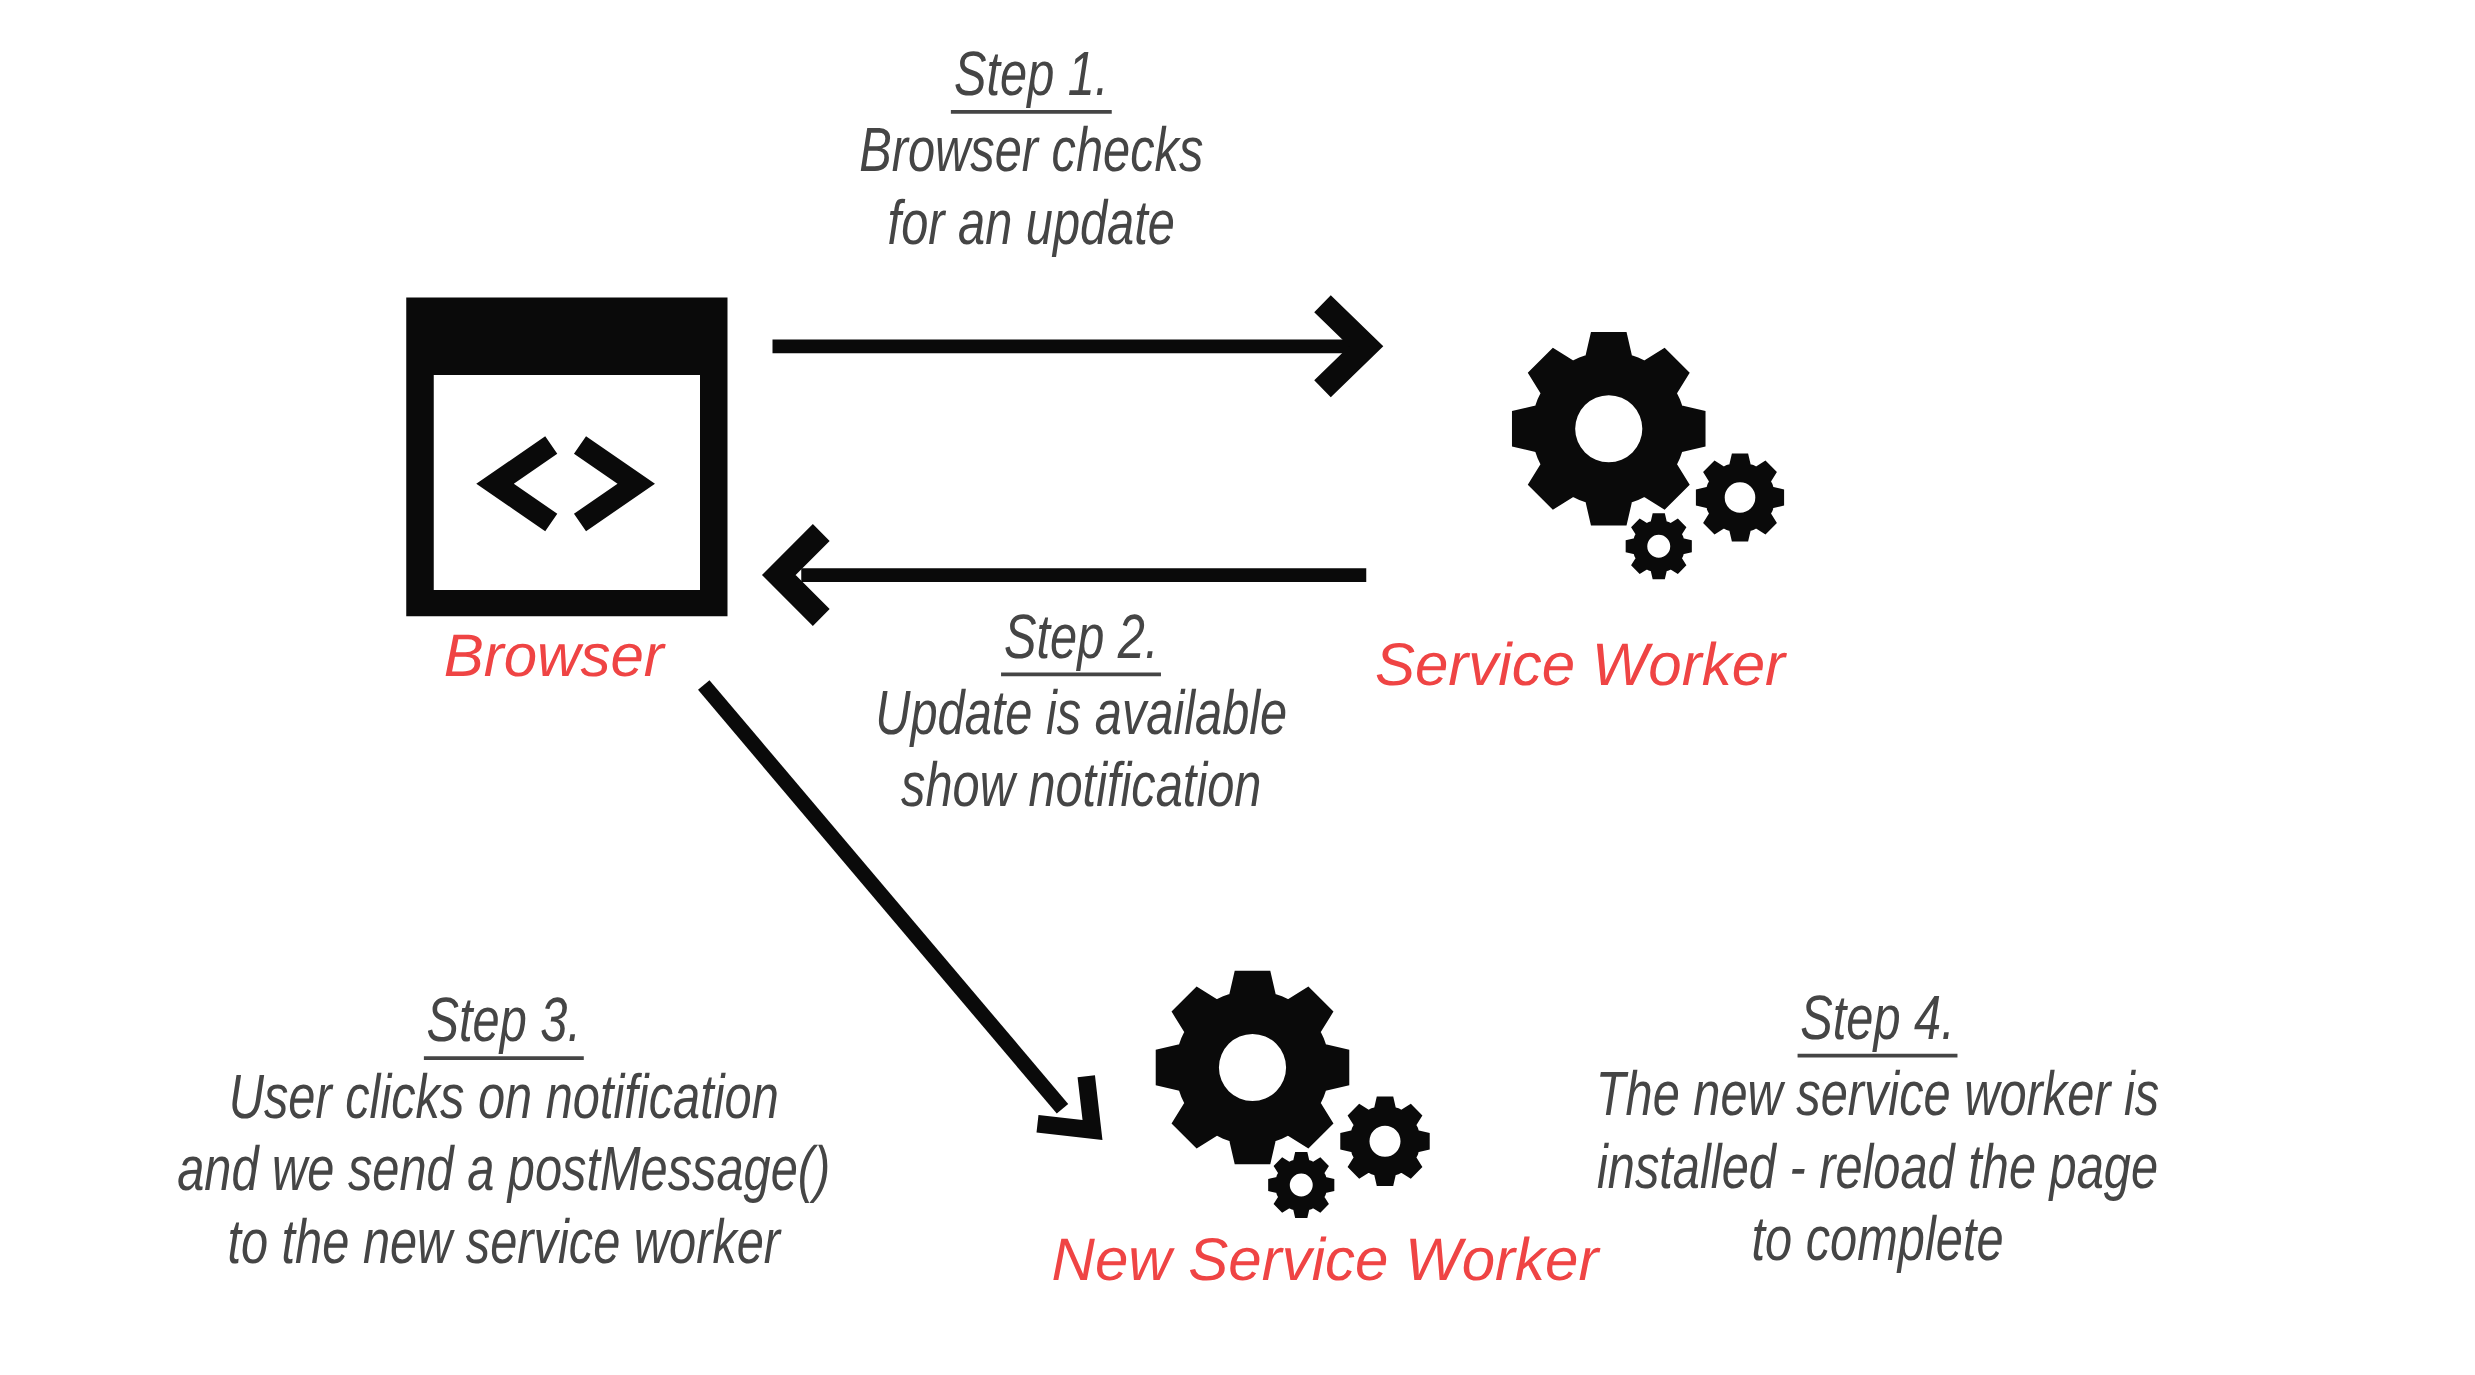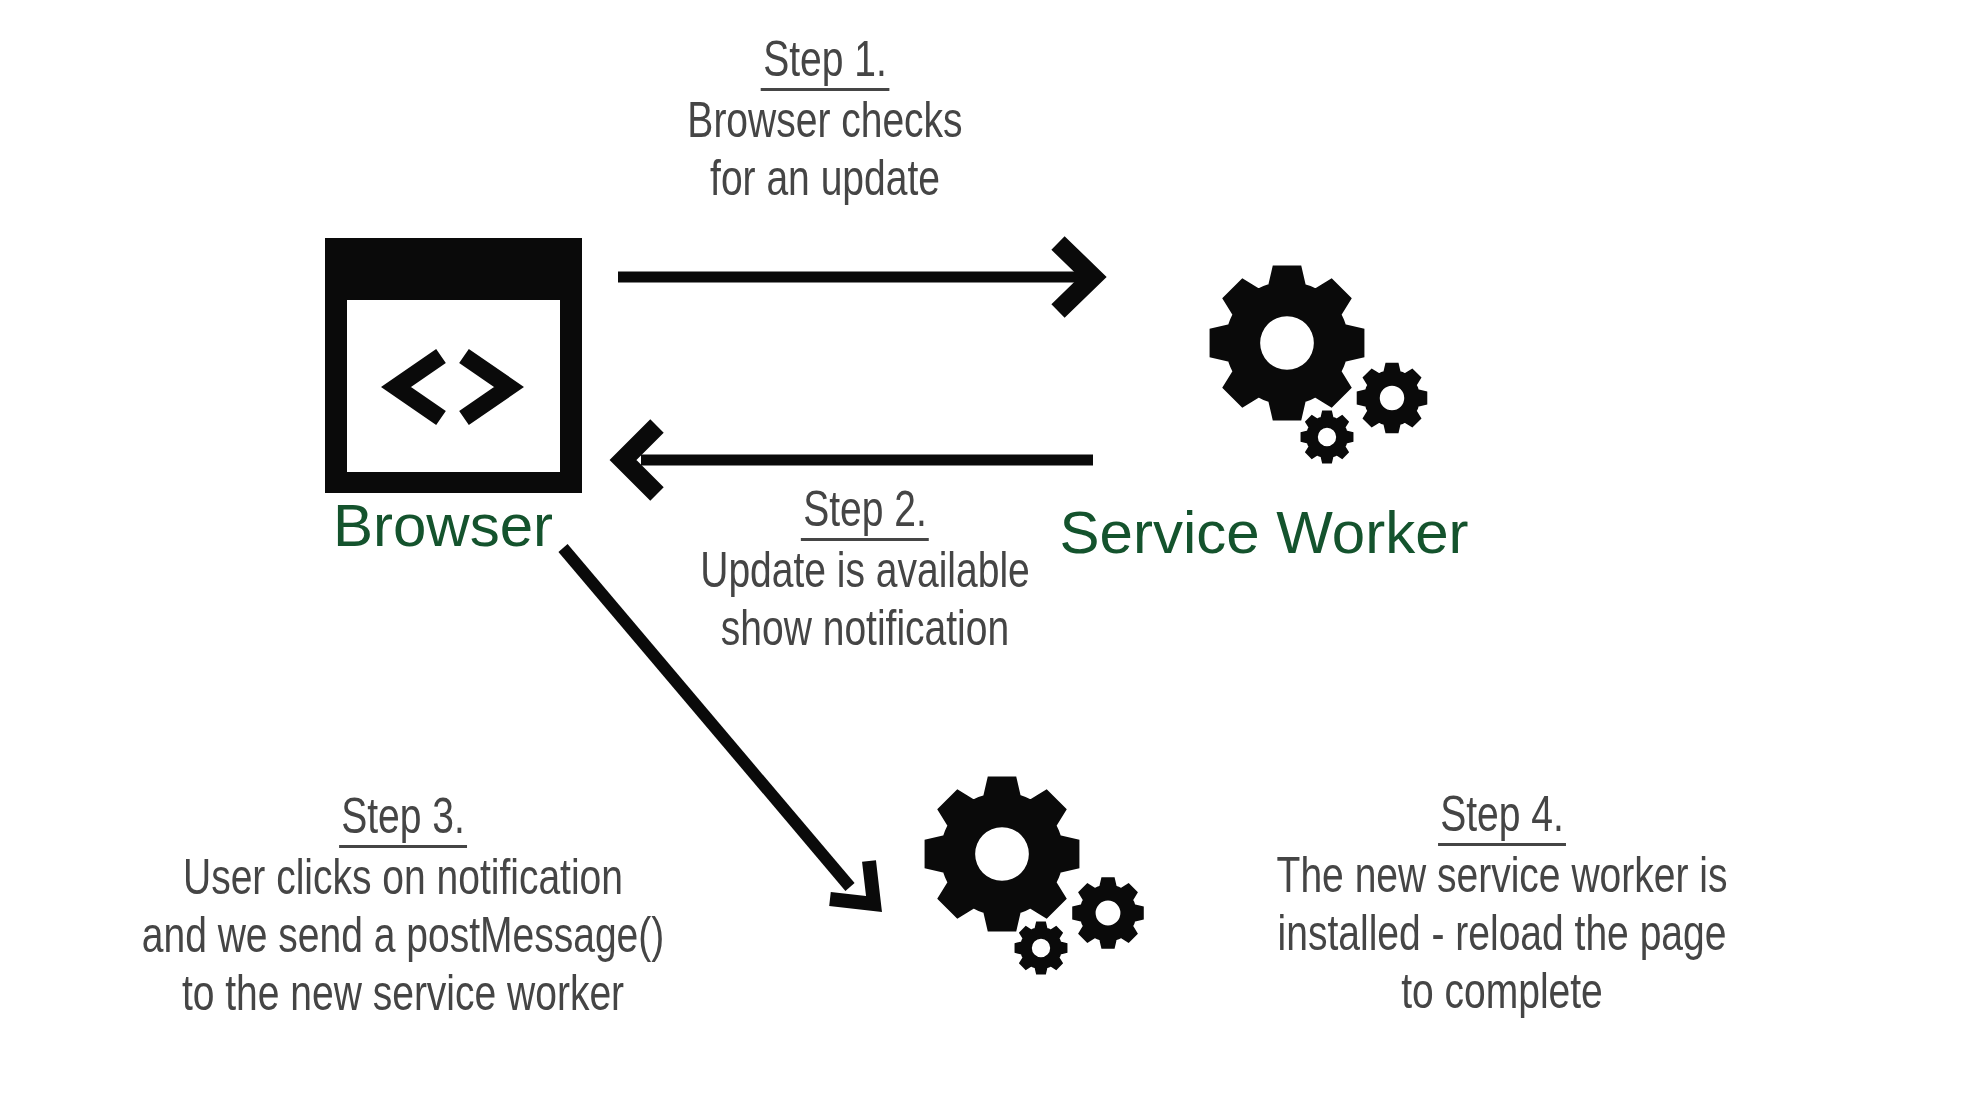--- a/index.html
+++ b/index.html
@@ -9,20 +9,21 @@
     height: 1100px;
     background: #ffffff;
     overflow: hidden;
   }
   #canvas {
     position: relative;
     width: 1980px;
     height: 1100px;
     background: #ffffff;
     font-family: "Liberation Sans", sans-serif;
+    font-style: italic;
   }
   #gfx {
     position: absolute;
     left: 0;
     top: 0;
   }
   .step {
     position: absolute;
     text-align: center;
     font-size: 50px;
@@ -32,23 +33,23 @@
     transform: translateX(-50%) scaleX(0.78);
   }
   .step-title span {
     display: inline-block;
     border-bottom: 3px solid currentColor;
     padding: 0 3px 4px 3px;
     line-height: 50px;
   }
   .node-label {
     position: absolute;
-    font-size: 60px;
+    font-size: 48px;
     line-height: 55px;
-    color: #14532d;
+    color: #ef4444;
     white-space: nowrap;
     transform: translateX(-50%);
   }
   .gear-use {
     stroke: #ffffff;
     stroke-width: 8;
     paint-order: stroke;
   }
   .shaft { fill: none; }
   .head  { fill: none; }
@@ -130,14 +131,15 @@
 
   <div class="step" style="left:1502px; top:785px;">
     <div class="step-title"><span>Step 4.</span></div>
     <div class="step-line">The new service worker is</div>
     <div class="step-line">installed - reload the page</div>
     <div class="step-line">to complete</div>
   </div>
 
   <div class="node-label" style="left:443px; top:498px;">Browser</div>
   <div class="node-label" style="left:1264px; top:505px;">Service Worker</div>
+  <div class="node-label" style="left:1060px; top:981px;">New Service Worker</div>
 
 </div>
 
 </body></html>

